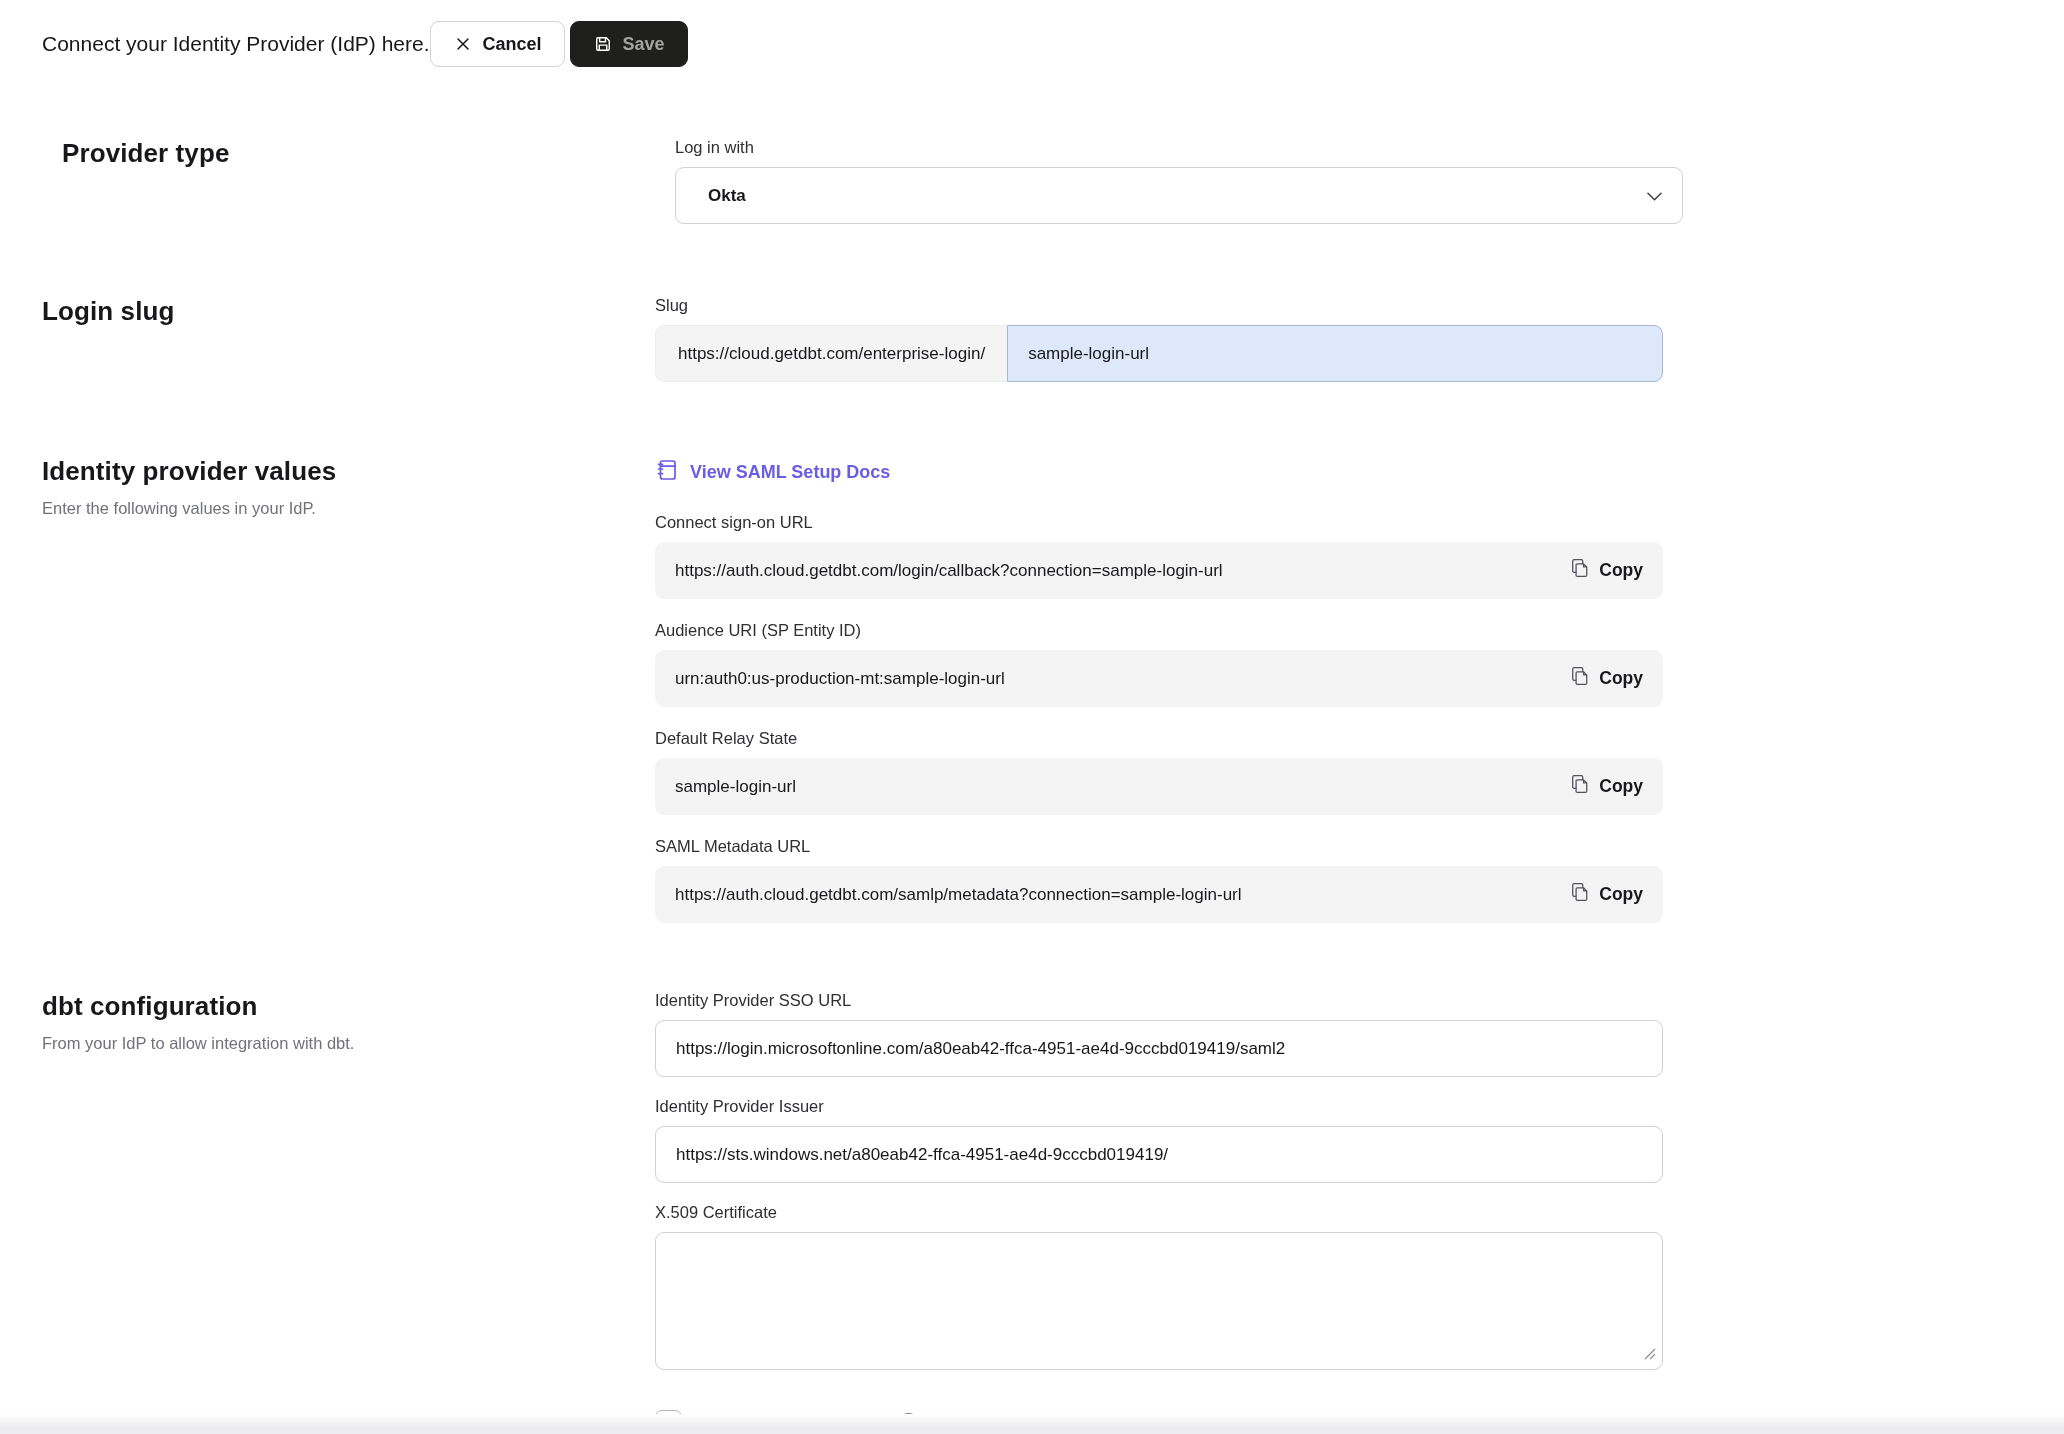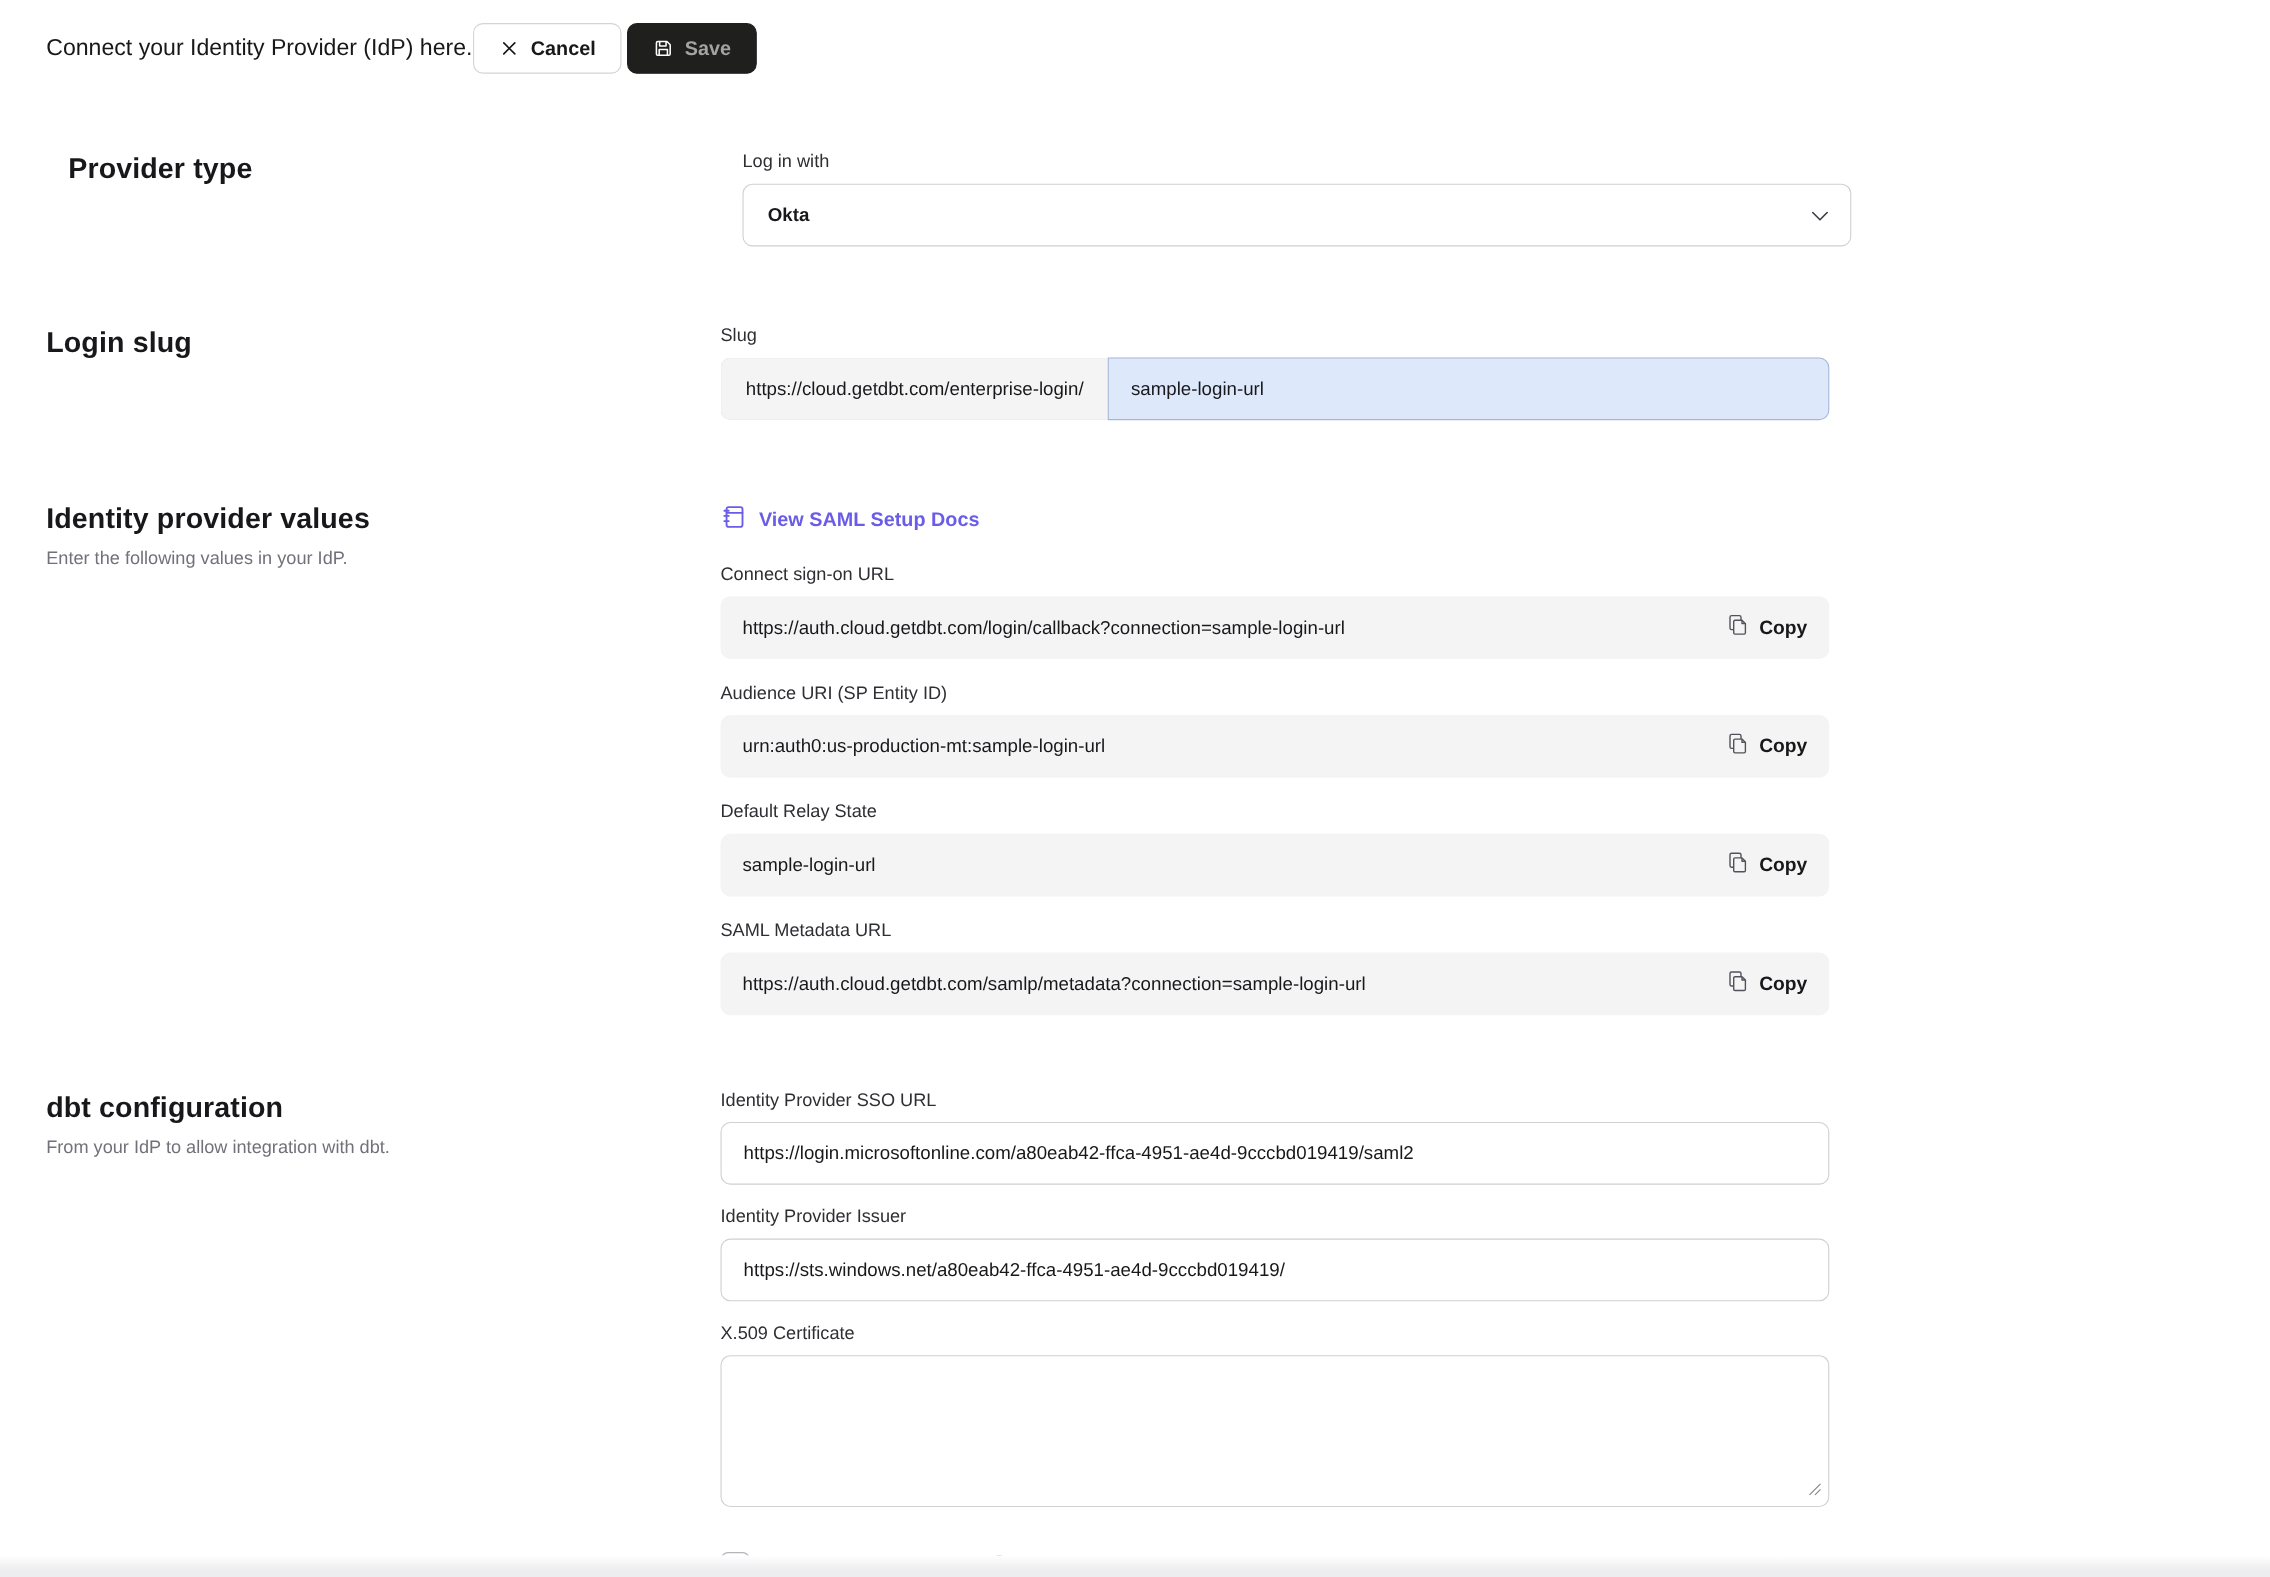--- a/index.html
+++ b/index.html
@@ -40,21 +40,21 @@
   .sec-provider { margin-top: 70px; margin-left: 20px; }
   .sec-slug     { margin-top: 72px; }
   .sec-idp      { margin-top: 74px; }
   .sec-dbt      { margin-top: 68px; }
 
   .field-label { font-size: 16.5px; color: #2e2e33; margin-bottom: 10px; font-weight: 500; }
 
   
   .select-box {
     position: relative; height: 57px; border: 1px solid #d0d0d5; border-radius: 9px;
-    display: flex; align-items: center; padding: 0 22px;
+    display: flex; align-items: center; padding: 0 32px;
     font-size: 17px; font-weight: 700; color: #18181b; cursor: pointer; background: #fff;
   }
   .select-box .chev { position: absolute; right: 20px; top: 50%; transform: translateY(-50%); }
 
   
   .slug-group { display: flex; height: 57px; }
   .slug-prefix {
     display: flex; align-items: center; padding: 0 22px;
     background: #f4f4f5; border: 1px solid #ededf0; border-right: none;
     border-radius: 9px 0 0 9px; font-size: 17px; color: #18181b; white-space: nowrap;

